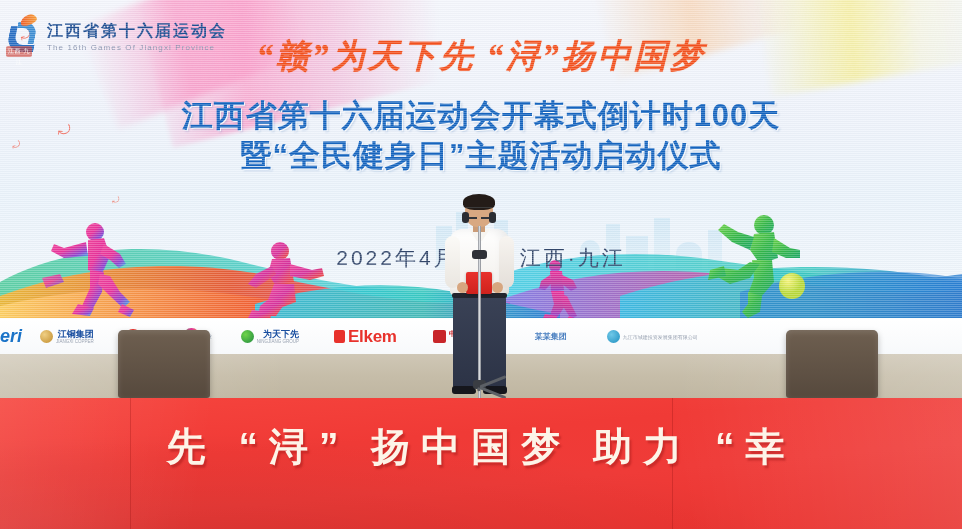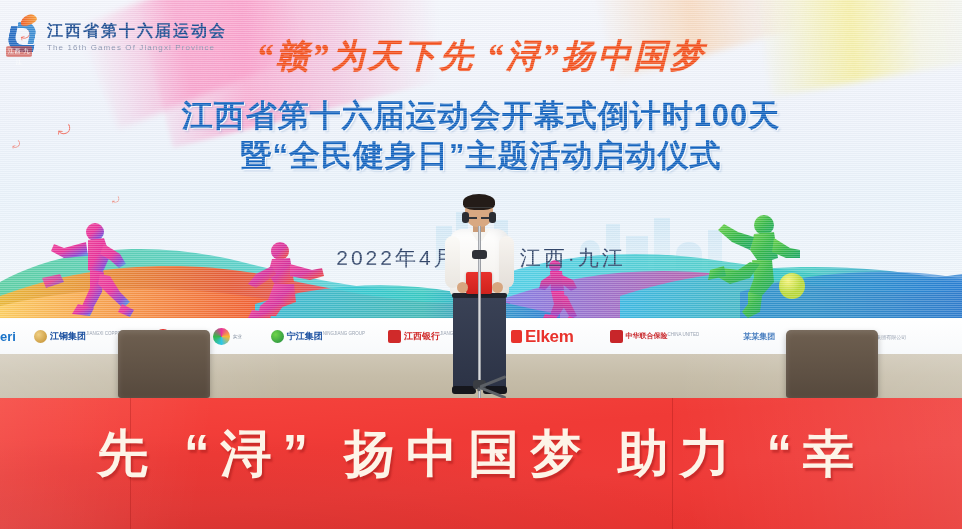--- a/index.html
+++ b/index.html
@@ -135,21 +135,21 @@
     border-top:1px solid rgba(255,255,255,.6);
     overflow:hidden;
   }
   .sponsor {
     flex:0 0 auto; display:flex; align-items:center; gap:3px;
     padding:0 9px; height:36px; justify-content:center;
   }
   .sponsor .mk { width:13px; height:13px; border-radius:50%; flex:0 0 auto; }
   .sponsor .nm { font-size:9px; font-weight:bold; white-space:nowrap; }
   .sponsor .sub { font-size:4.5px; color:#9aa3b2; white-space:nowrap; }
-  .sp-stack { display:flex; flex-direction:row; line-height:1.15; }
+  .sp-stack { display:flex; flex-direction:column; line-height:1.15;align-items:flex-end; }
 
   
   .floor {
     position:absolute; left:0; top:354px; width:962px; height:72px;
     background:linear-gradient(180deg,#cfc7b6 0%, #c6bda9 30%, #bdb49f 70%, #b5ab96 100%);
   }
   .floor::after{
     content:""; position:absolute; inset:0;
     background:linear-gradient(90deg, rgba(255,255,255,.22), rgba(255,255,255,0) 30%, rgba(255,255,255,0) 70%, rgba(255,255,255,.18));
   }
@@ -168,21 +168,21 @@
     content:""; position:absolute; inset:0;
     background:
       linear-gradient(100deg, rgba(255,255,255,.10) 0%, rgba(255,255,255,0) 22%),
       linear-gradient(260deg, rgba(255,255,255,.12) 0%, rgba(255,255,255,0) 30%),
       radial-gradient(ellipse at 20% 120%, rgba(0,0,0,.10), rgba(0,0,0,0) 55%);
   }
   .banner-seam { position:absolute; top:0; width:1px; height:131px; background:rgba(150,20,20,.30); }
   .banner-text {
     position:absolute; left:0; top:22px; width:962px; text-align:center;
     font-family:"Liberation Sans","DejaVu Sans",sans-serif;
-    font-weight:bold; font-size:51px; color:#fdf4e8; letter-spacing:11px;
+    font-weight:bold; font-size:39px; color:#fdf4e8; letter-spacing:11px;
     white-space:nowrap;
     text-shadow: 2px 3px 2px rgba(150,20,20,.40);
   }
 
   
   .speaker { position:absolute; left:444px; top:196px; width:72px; height:205px; }
   .sp-head { position:absolute; left:21px; top:0; width:28px; height:31px;
              background:#d8a882; border-radius:48% 48% 44% 44%; }
   .sp-hair { position:absolute; left:19px; top:-2px; width:32px; height:16px;
              background:#241c18; border-radius:50% 50% 35% 35%; }
@@ -393,48 +393,41 @@
     <div class="main-title">
       <div class="ln1">江西省第十六届运动会开幕式倒计时100天</div>
       <div class="ln2">暨“全民健身日”主题活动启动仪式</div>
     </div>
 
     <div class="datum">2022年4月28日  江西·九江</div>
   </div>
 
   <div class="sponsor-strip">
     <div class="sponsor" style="padding-left:0;">
-      <span class="nm" style="color:#1a73c8; font-size:13px; ">eri</span>
+      <span class="nm" style="color:#1a73c8; font-size:18px; font-style:italic;">eri</span>
     </div>
     <div class="sponsor">
       <span class="mk" style="background:radial-gradient(circle at 35% 35%,#f0cf84,#c08c2c);"></span>
       <span class="sp-stack">
         <span class="nm" style="color:#1a4fa0;">江铜集团</span>
         <span class="sub">JIANGXI COPPER</span>
       </span>
     </div>
     <div class="sponsor" style="padding:0 22px;">
       <span class="mk" style="width:16px;height:16px;background:#e8322c;border-radius:50%;"></span>
     </div>
     <div class="sponsor" style="padding:0 20px;">
       <span class="mk" style="width:17px;height:17px;background:conic-gradient(#e8339b,#f7b733,#2ec7e8,#35b84a,#e8339b);border-radius:50%;"></span>
       <span class="sub" style="color:#7f8b9c;">实业</span>
     </div>
     <div class="sponsor">
       <span class="mk" style="background:radial-gradient(circle at 35% 35%,#6fd44a,#1f8a3f);"></span>
       <span class="sp-stack">
-        <span class="nm" style="color:#1a4fa0;">宁江集团</span>
+        <span class="nm" style="color:#1a4fa0;">为天下先</span>
         <span class="sub">NINGJIANG GROUP</span>
-      </span>
-    </div>
-    <div class="sponsor" style="padding:0 14px;">
-      <span class="mk" style="background:#d02a2a;border-radius:2px;"></span>
-      <span class="sp-stack">
-        <span class="nm" style="color:#d02a2a;">江西银行</span>
-        <span class="sub">JIANGXI BANK</span>
       </span>
     </div>
     <div class="sponsor" style="padding:0 26px;">
       <span class="mk" style="width:11px;height:13px;border-radius:2px;background:#e8322c;"></span>
       <span class="nm" style="color:#e8322c; font-size:17px; letter-spacing:-.3px;">Elkem</span>
     </div>
     <div class="sponsor" style="padding:0 10px;">
       <span class="mk" style="background:#c8262a;border-radius:2px;"></span>
       <span class="sp-stack">
         <span class="nm" style="color:#c8262a; font-size:7px;">中华联合保险</span>

